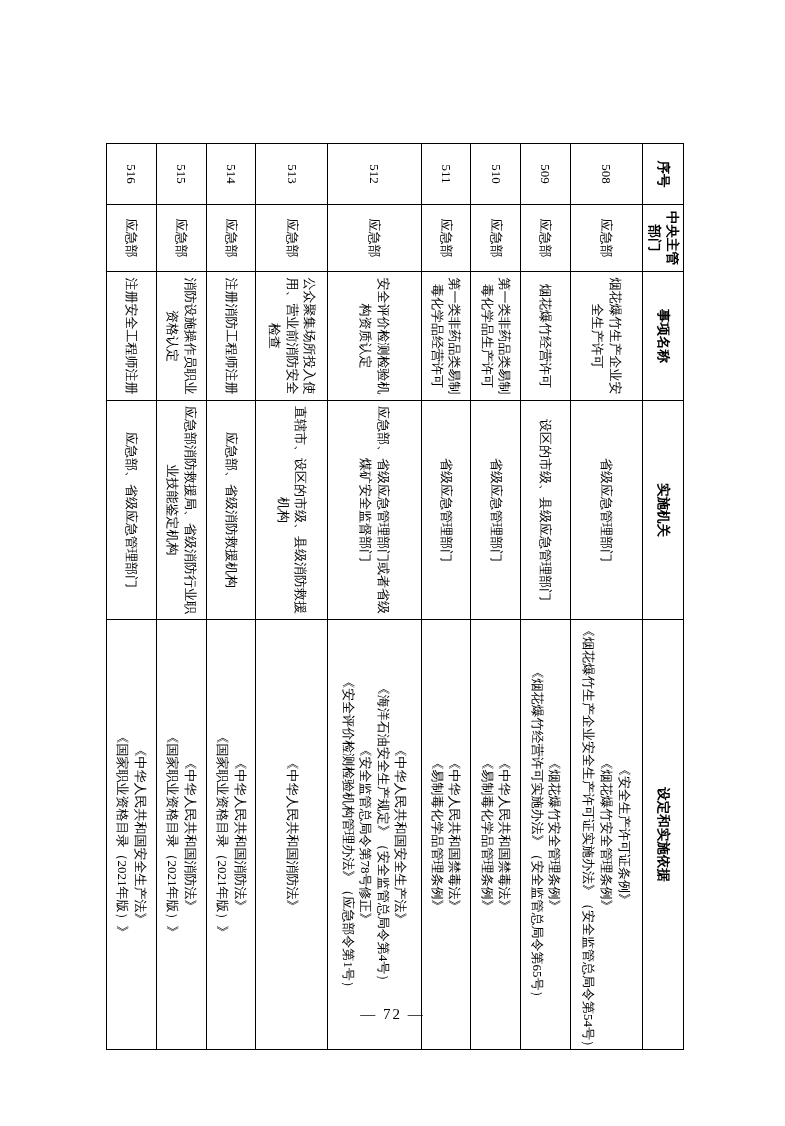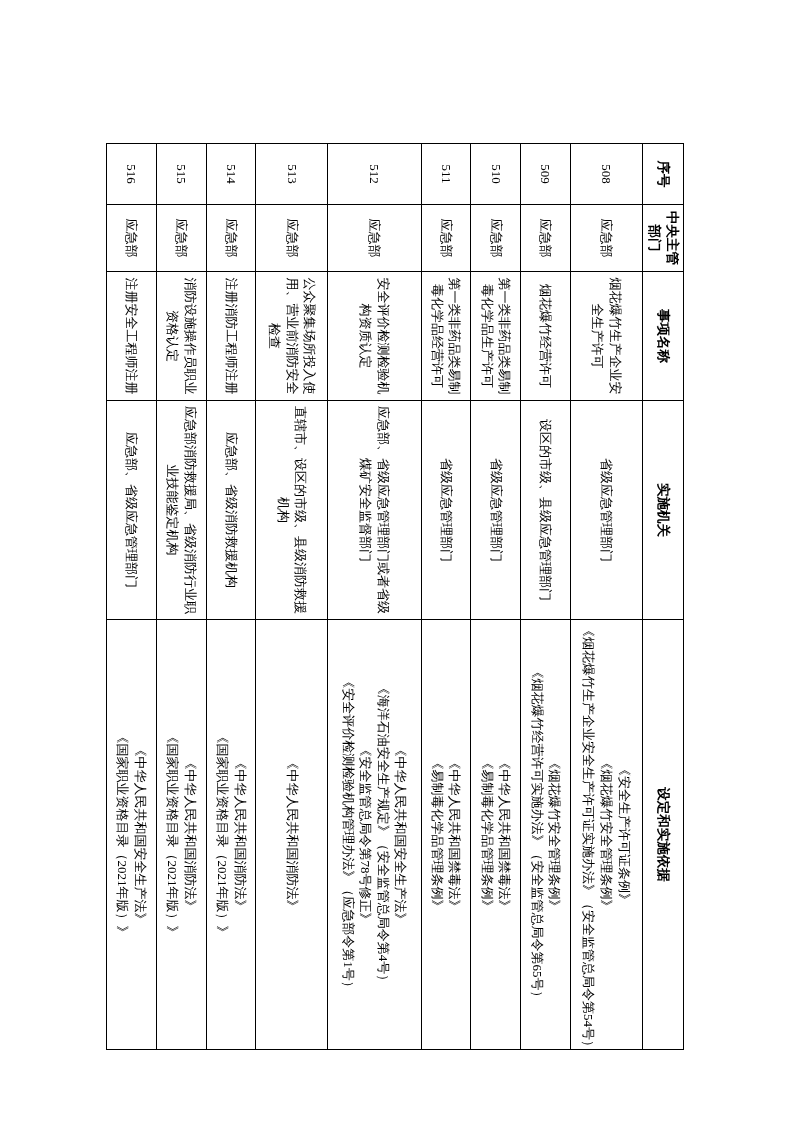--- a/index.html
+++ b/index.html
@@ -191,14 +191,15 @@
             <td class="col-org org">应急部、省级应急管理部门</td>
             <td class="col-basis basis">
               <span class="basis-line">《中华人民共和国安全生产法》</span>
               <span class="basis-line">《国家职业资格目录（2021年版）》</span>
             </td>
           </tr>
         </tbody>
     </table>
   </div>
 
+  <div class="page-number">— 72 —</div>
 
 </div>
 
 </body></html>

